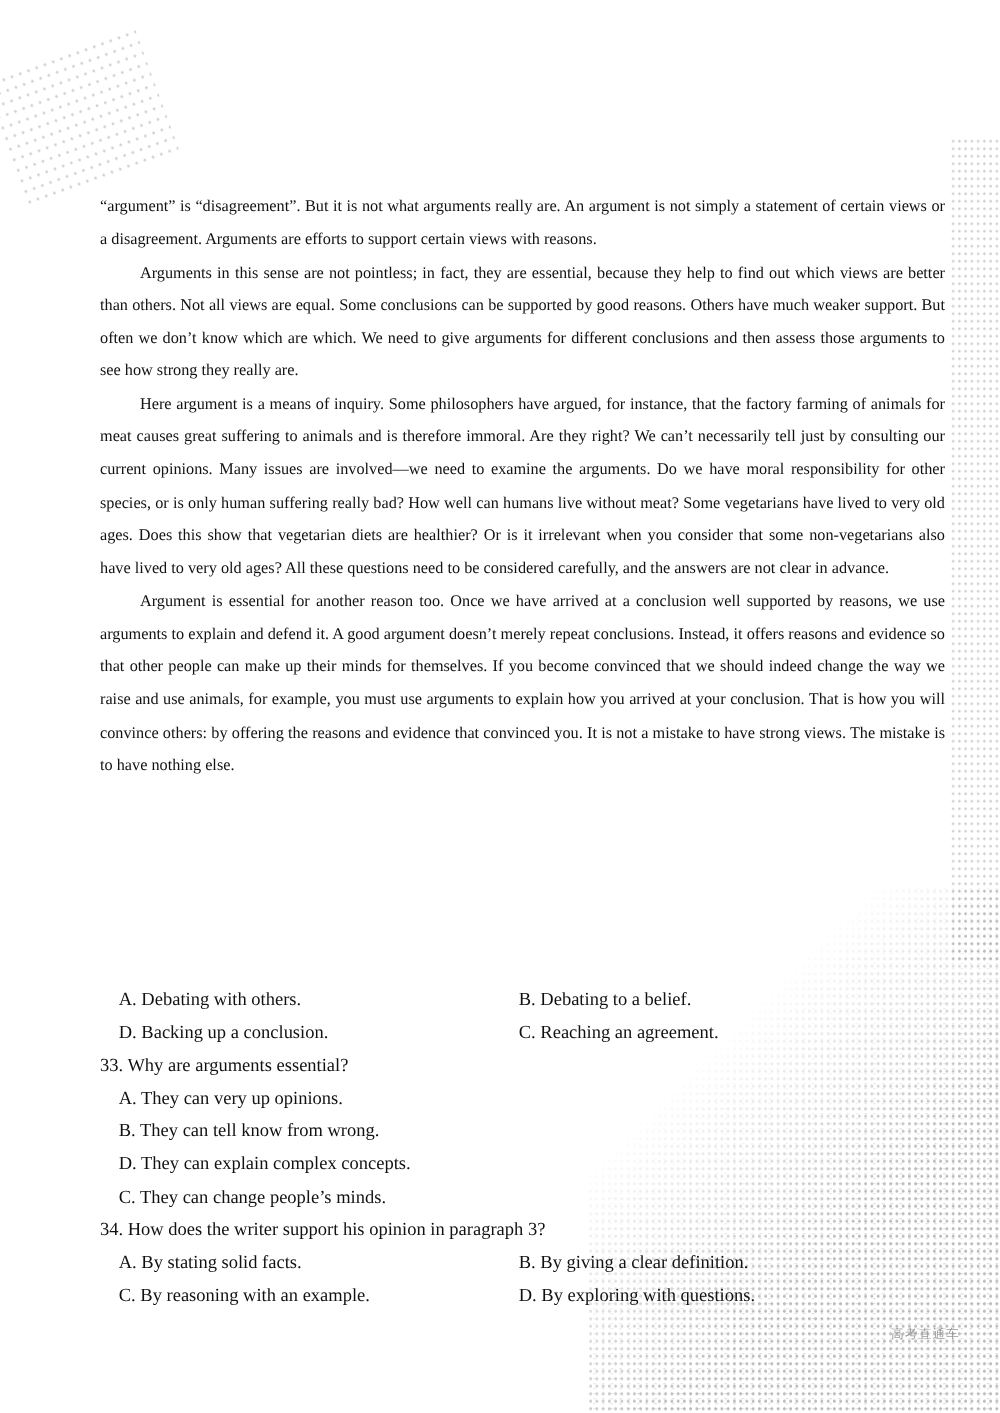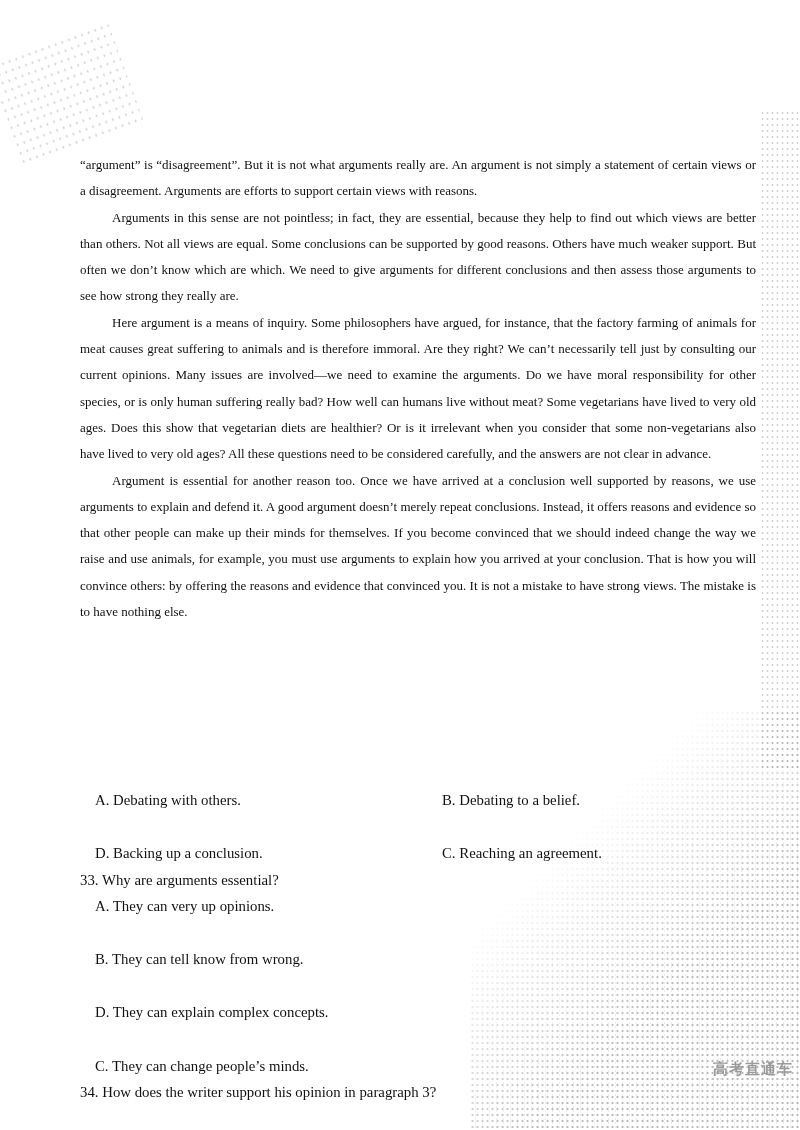--- a/index.html
+++ b/index.html
@@ -39,27 +39,27 @@
     font-size:13px; line-height:26.3px;
     text-align:justify;
   }
   .page p { margin:0; }
   .page p.indent { text-indent:32px; }
   .questions {
     position:absolute; left:80px; top:787px; width:680px;
     font-size:14.8px; line-height:26.3px;
   }
   .q-stem { margin:0; }
-  .opts { display:grid; grid-template-columns:320px 320px; margin-left:15px;gap:27px; }
+  .opts { display:grid; grid-template-columns:320px 320px; margin-left:15px; }
   .opts.single { grid-template-columns:1fr; }
   .opt { white-space:nowrap; }
   .watermark {
     position:absolute; left:713px; top:1060px;
-    font-family:"DejaVu Sans", sans-serif; font-size:15px;
-    color:#9a9a9a; letter-spacing:1px;font-weight:bold;
+    font-family:"DejaVu Sans", sans-serif; font-size:10px;
+    color:#9a9a9a; letter-spacing:1px;
   }
 </style>
 </head>
 <body>
 
 <div class="noise noise-tl"></div>
 <div class="noise noise-right"></div>
 <div class="noise noise-br"></div>
 
 <div class="page">
@@ -82,16 +82,22 @@
     <p class="q-stem">33. Why are arguments essential?</p>
     <div class="opts single">
       <span class="opt">A. They can very up opinions.</span>
       <span class="opt">B. They can tell know from wrong.</span>
       <span class="opt">D. They can explain complex concepts.</span>
       <span class="opt">C. They can change people’s minds.</span>
     </div>
   </div>
   <div>
     <p class="q-stem">34. How does the writer support his opinion in paragraph 3?</p>
+    <div class="opts">
+      <span class="opt">A. By stating solid facts.</span>
+      <span class="opt">B. By giving a clear definition.</span>
+      <span class="opt">C. By reasoning with an example.</span>
+      <span class="opt">D. By exploring with questions.</span>
+    </div>
   </div>
 </div>
 
 <div class="watermark">高考直通车</div>
 
 </body></html>

